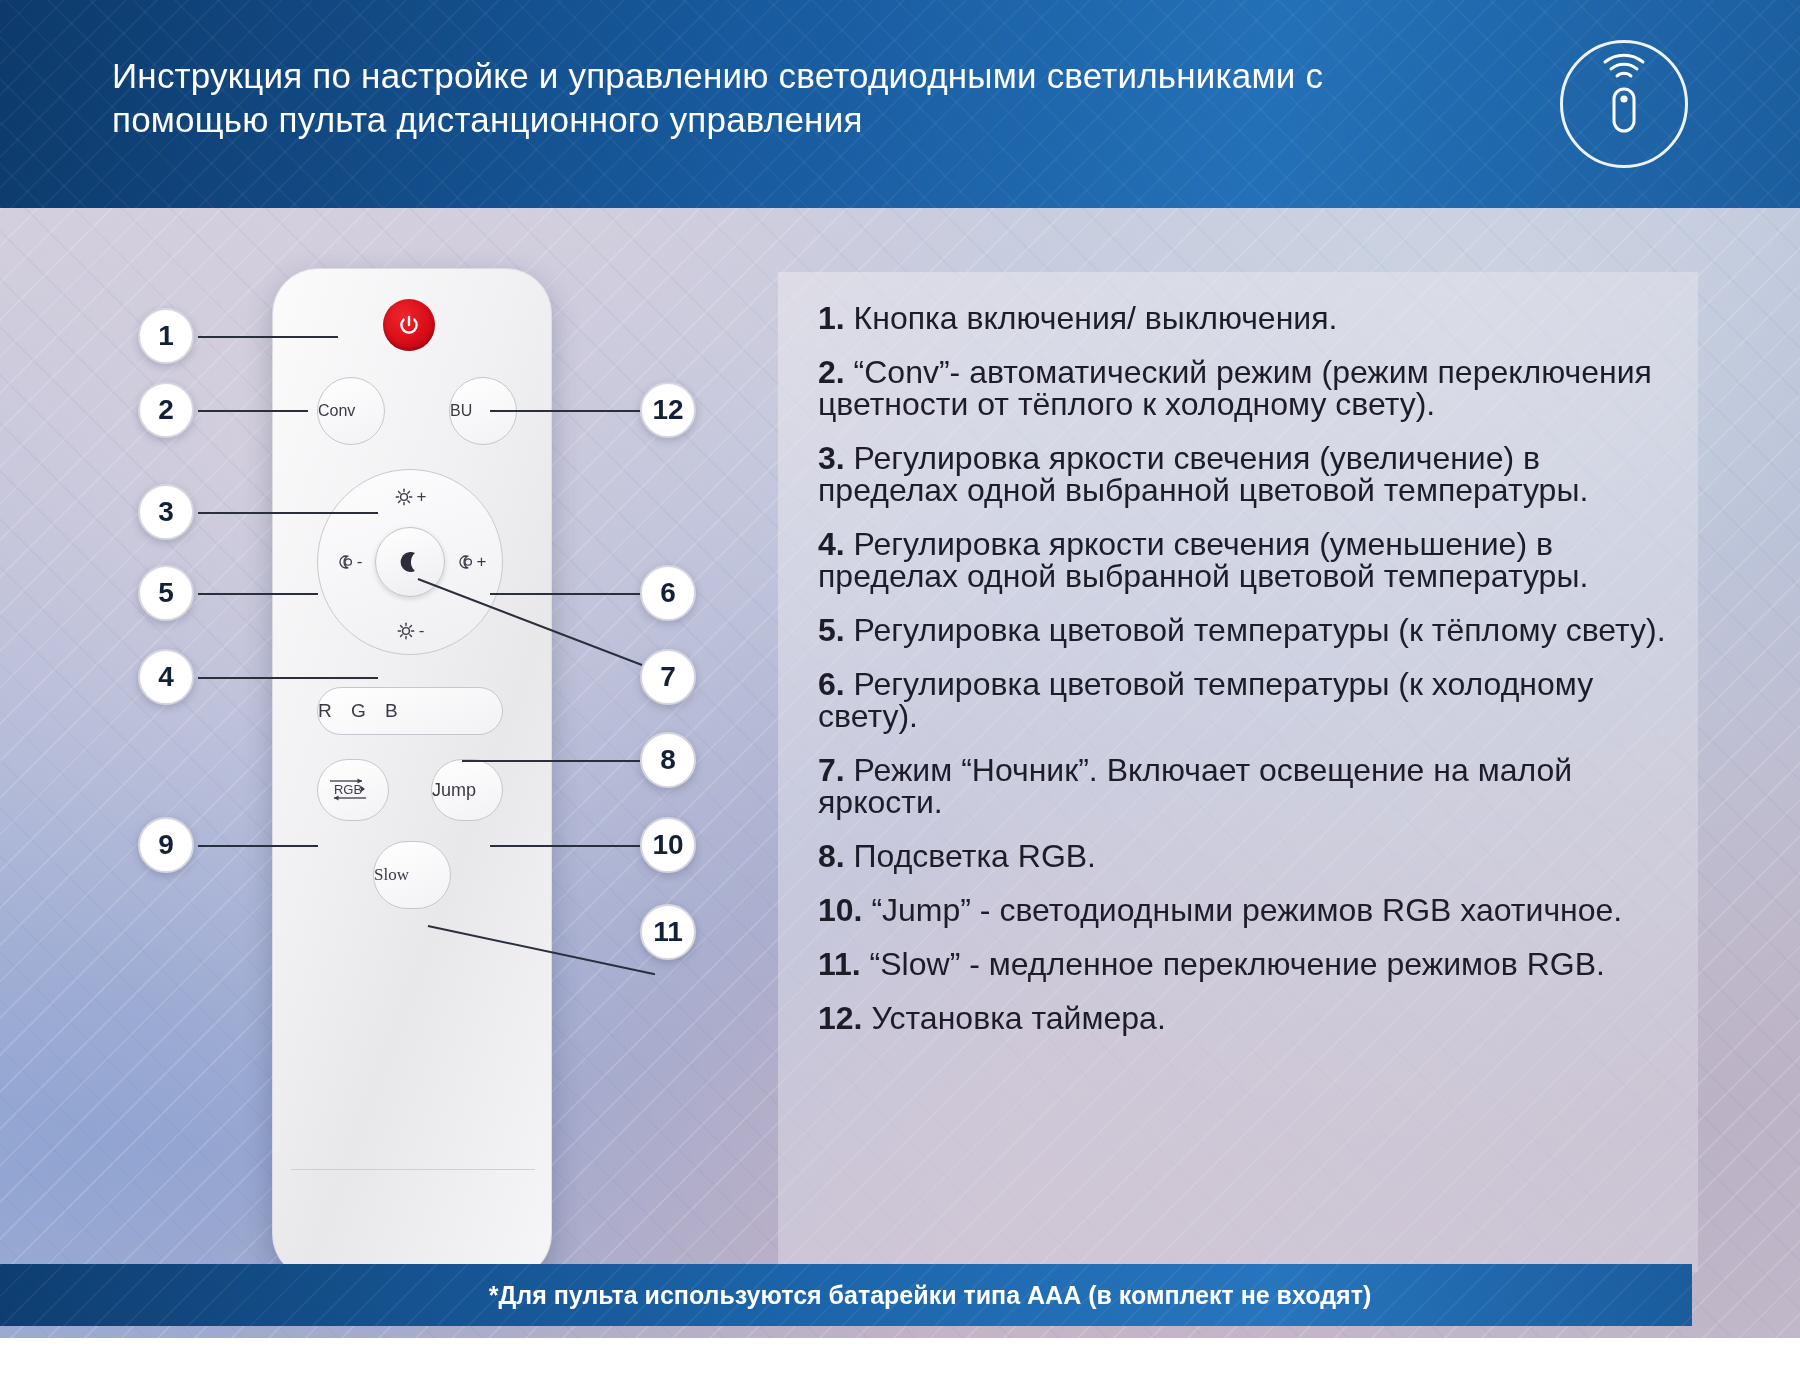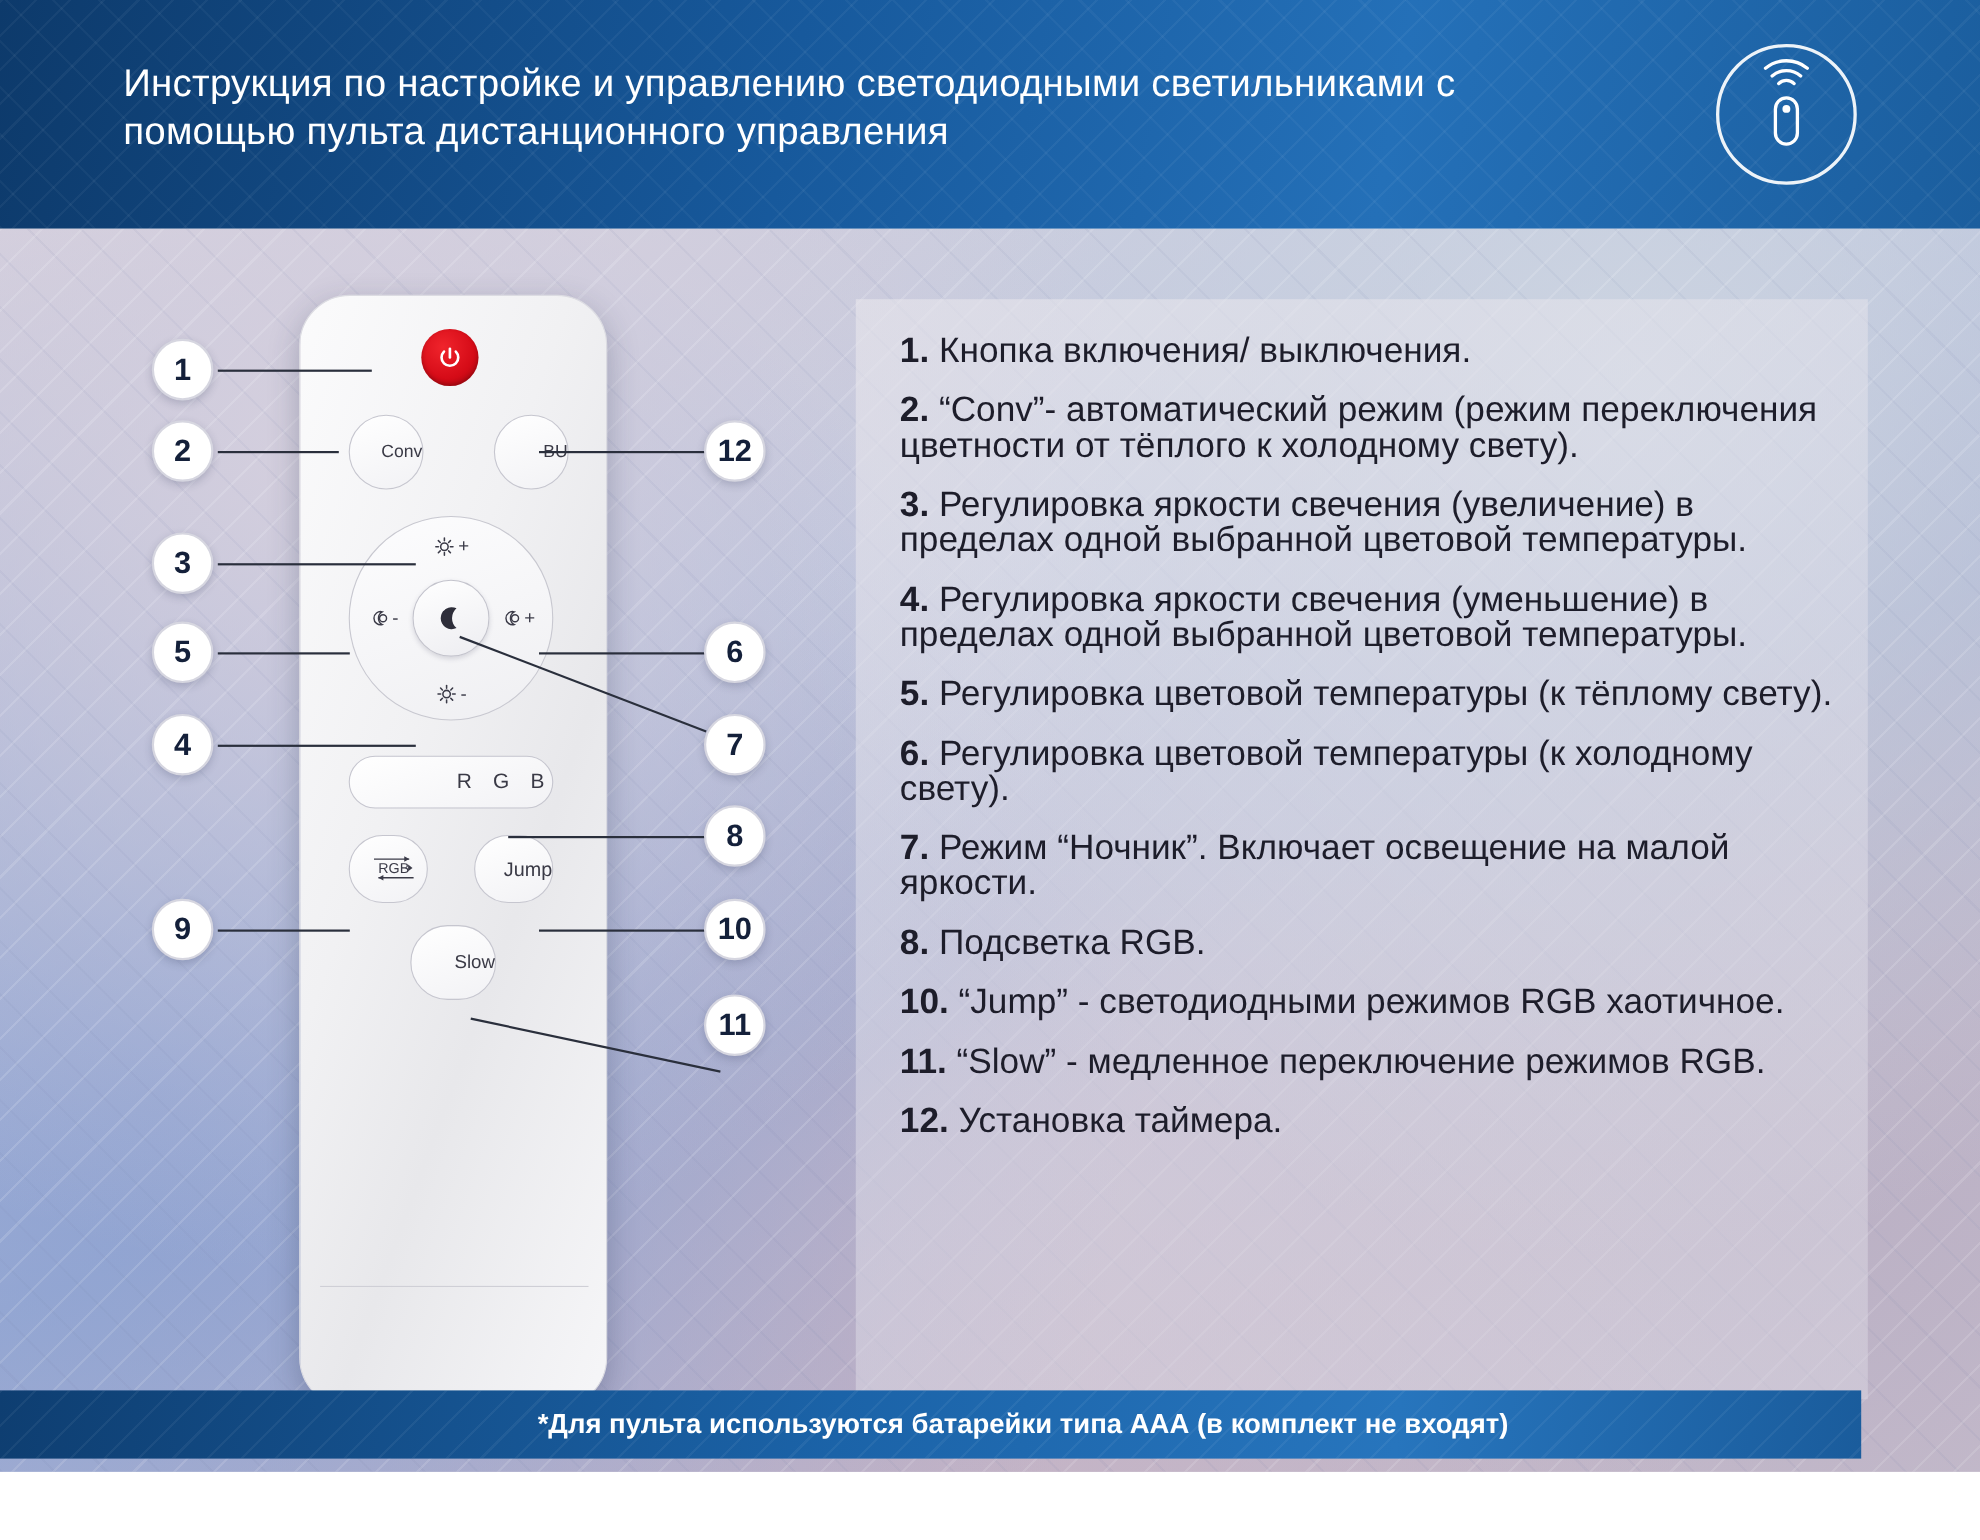--- a/index.html
+++ b/index.html
@@ -163,21 +163,21 @@
   }
 
   .btn {
     position: absolute;
     box-sizing: border-box;
     border: 1.6px solid #c6c6cf;
     background: linear-gradient(160deg, #ffffff 0%, #f2f2f5 100%);
     color: #3a3a46;
     display: flex;
     align-items: center;
-    justify-content: flex-end;
+    justify-content: flex-start;
     font-size: 16px;
     border-radius: 999px;
   }
   .btn-power {
     position: absolute;
     left: 110px;
     top: 30px;
     width: 52px;
     height: 52px;
     border-radius: 50%;
@@ -225,21 +225,21 @@
     gap: 3px;
   }
   .dial-top { left: 102px; top: 218px; width: 70px; justify-content: center; }
   .dial-bot { left: 102px; top: 352px; width: 70px; justify-content: center; }
   .dial-left { left: 52px; top: 283px; width: 48px; justify-content: center; }
   .dial-right { left: 174px; top: 283px; width: 48px; justify-content: center; }
 
   .btn-rgb  { left: 44px; top: 418px; width: 186px; height: 48px; letter-spacing: 7px; font-size: 19px; }
   .btn-rgbseq { left: 44px; top: 490px; width: 72px; height: 62px; }
   .btn-jump { left: 158px; top: 490px; width: 72px; height: 62px; font-size: 18px; }
-  .btn-slow { left: 100px; top: 572px; width: 78px; height: 68px; font-size: 17px; }
+  .btn-slow { left: 100px; top: 572px; width: 78px; height: 68px; font-size: 17px; font-family: Liberation Serif, serif; }
 
   
   .callout {
     position: absolute;
     width: 56px;
     height: 56px;
     border-radius: 50%;
     background: #ffffff;
     border: 2px solid #d6d6e0;
     box-shadow: 0 3px 8px rgba(40,50,80,0.22);

